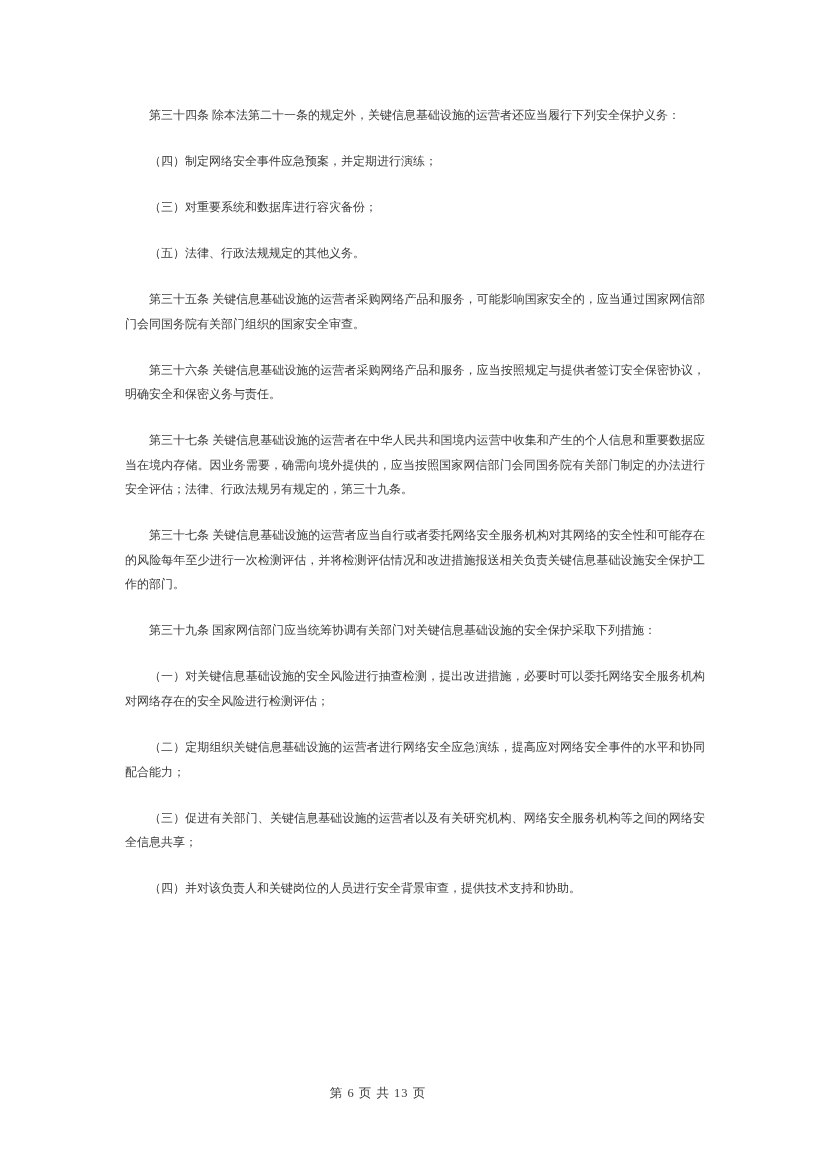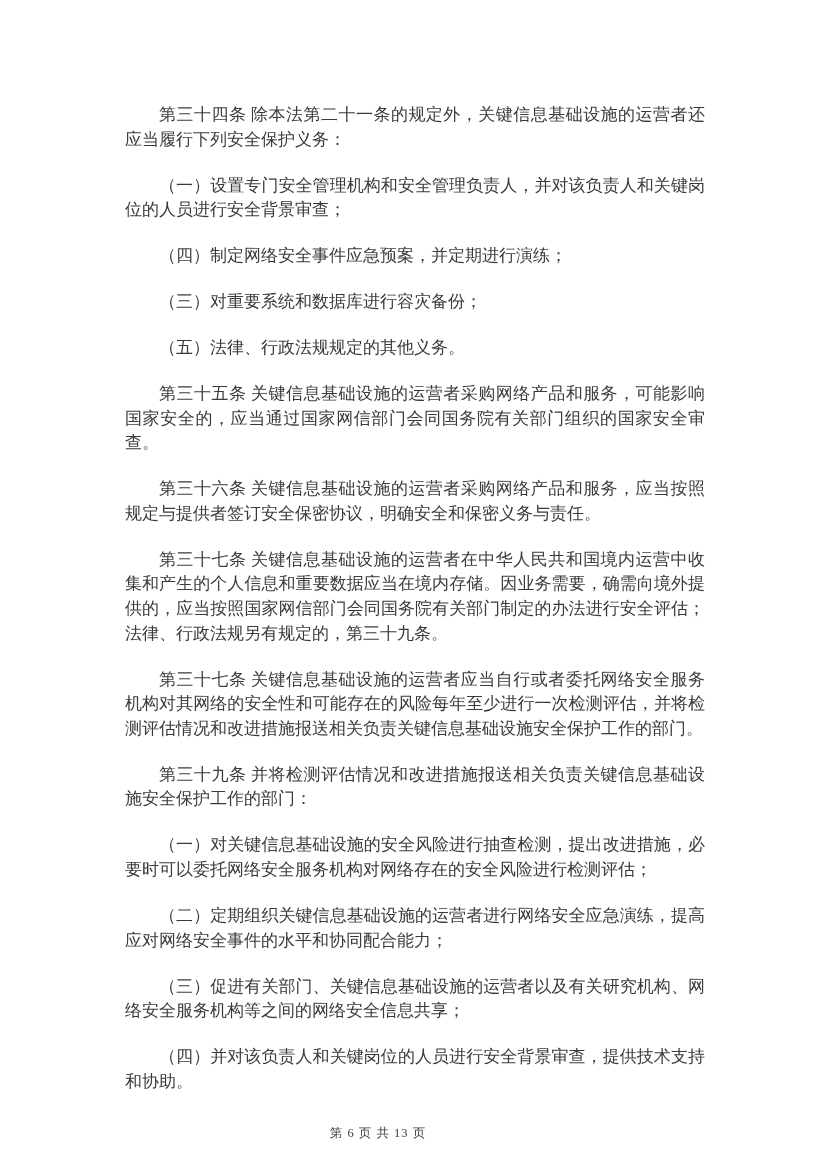--- a/index.html
+++ b/index.html
@@ -14,54 +14,53 @@
     background: #ffffff;
     font-family: "Liberation Serif", serif;
     overflow: hidden;
   }
   .content {
     position: absolute;
     left: 125px;
     top: 103px;
     width: 580px;
     color: #3a3a3a;
-    font-size: 17px;
+    font-size: 12px;
     line-height: 24.6px;
     text-align: justify;
   }
   .content p {
     margin: 0 0 21.4px 0;
     text-indent: 2em;
   }
   .page-footer {
     position: absolute;
-    top: 1125px;
+    top: 1085px;
     left: 0;
     width: 756px;
     text-align: center;
     font-size: 12.5px;
     line-height: 16px;
     color: #3a3a3a;
     letter-spacing: 1px;
   }
 </style>
 </head>
 <body>
 
 <div class="page">
   <div class="content">
     <p>第三十四条 除本法第二十一条的规定外，关键信息基础设施的运营者还应当履行下列安全保护义务：</p>
-    <p>（一）设置专门安全管理机构和安全管理负责人，并对该负责人和关键岗位的人员进行安全背景审查；</p>
     <p>（四）制定网络安全事件应急预案，并定期进行演练；</p>
     <p>（三）对重要系统和数据库进行容灾备份；</p>
     <p>（五）法律、行政法规规定的其他义务。</p>
     <p>第三十五条 关键信息基础设施的运营者采购网络产品和服务，可能影响国家安全的，应当通过国家网信部门会同国务院有关部门组织的国家安全审查。</p>
     <p>第三十六条 关键信息基础设施的运营者采购网络产品和服务，应当按照规定与提供者签订安全保密协议，明确安全和保密义务与责任。</p>
     <p>第三十七条 关键信息基础设施的运营者在中华人民共和国境内运营中收集和产生的个人信息和重要数据应当在境内存储。因业务需要，确需向境外提供的，应当按照国家网信部门会同国务院有关部门制定的办法进行安全评估；法律、行政法规另有规定的，第三十九条。</p>
     <p>第三十七条 关键信息基础设施的运营者应当自行或者委托网络安全服务机构对其网络的安全性和可能存在的风险每年至少进行一次检测评估，并将检测评估情况和改进措施报送相关负责关键信息基础设施安全保护工作的部门。</p>
-    <p>第三十九条 并将检测评估情况和改进措施报送相关负责关键信息基础设施安全保护工作的部门：</p>
+    <p>第三十九条 国家网信部门应当统筹协调有关部门对关键信息基础设施的安全保护采取下列措施：</p>
     <p>（一）对关键信息基础设施的安全风险进行抽查检测，提出改进措施，必要时可以委托网络安全服务机构对网络存在的安全风险进行检测评估；</p>
     <p>（二）定期组织关键信息基础设施的运营者进行网络安全应急演练，提高应对网络安全事件的水平和协同配合能力；</p>
     <p>（三）促进有关部门、关键信息基础设施的运营者以及有关研究机构、网络安全服务机构等之间的网络安全信息共享；</p>
     <p>（四）并对该负责人和关键岗位的人员进行安全背景审查，提供技术支持和协助。</p>
   </div>
   <div class="page-footer">第 6 页 共 13 页</div>
 </div>
 
 </body></html>

